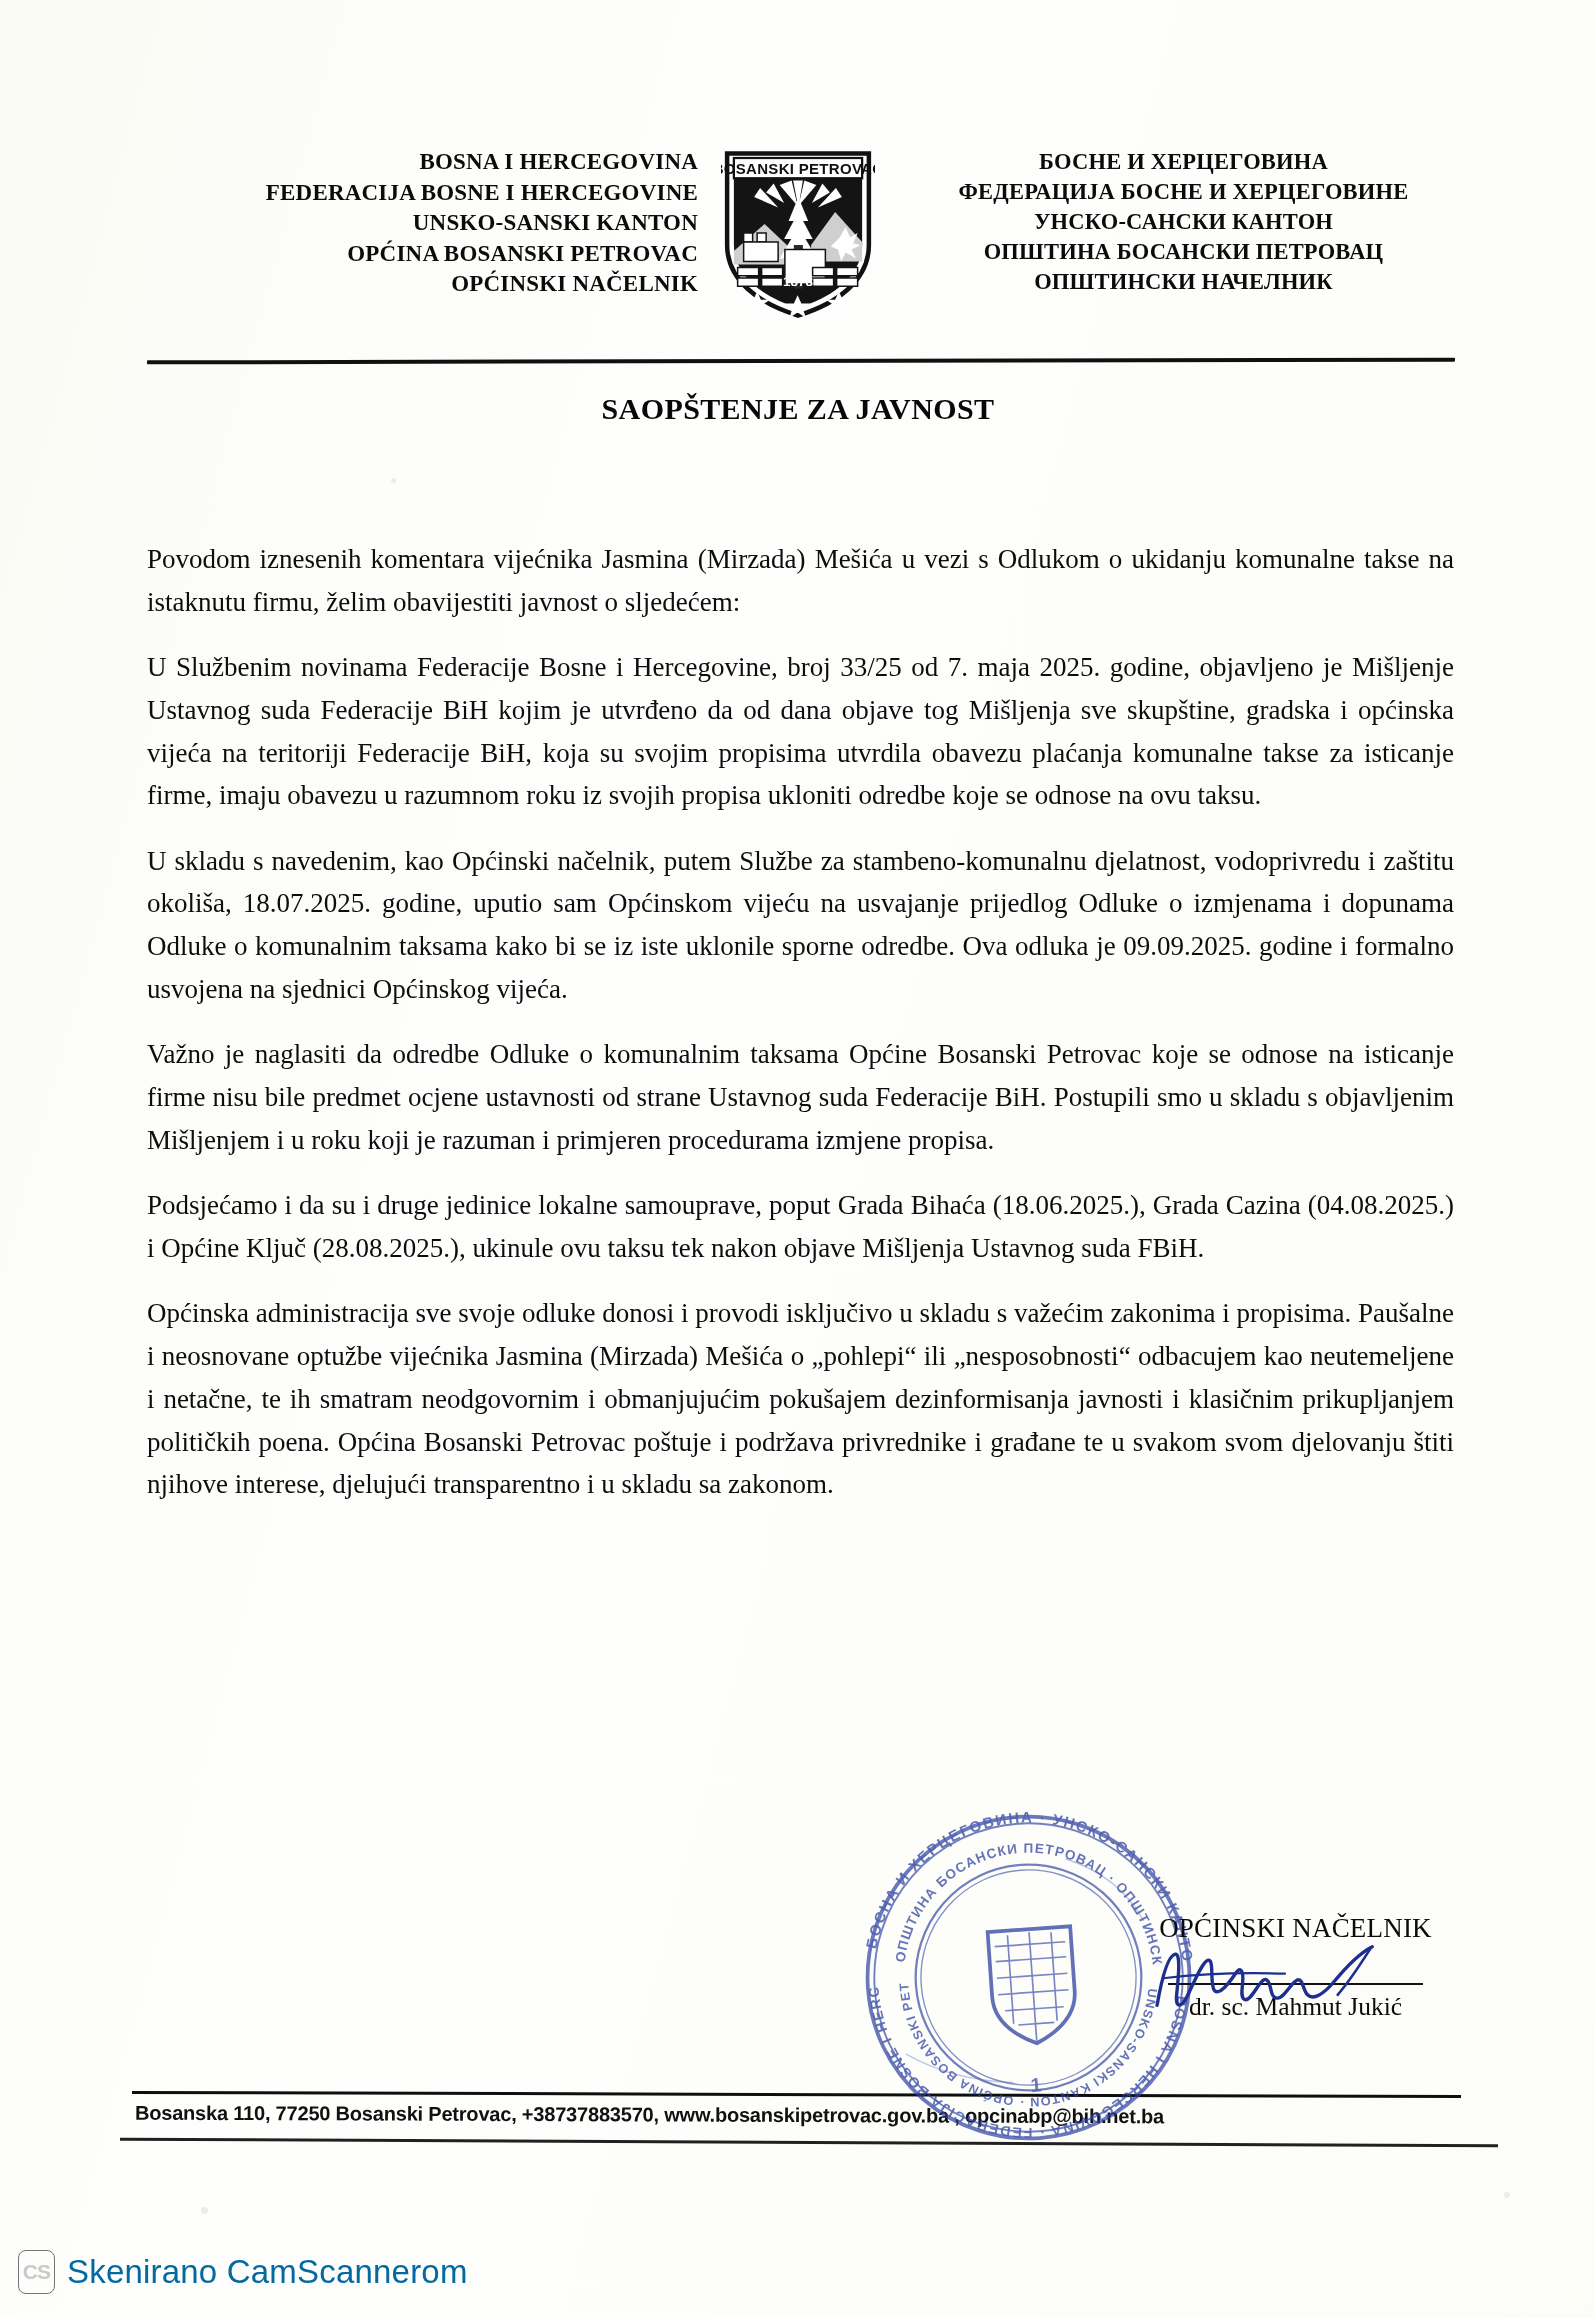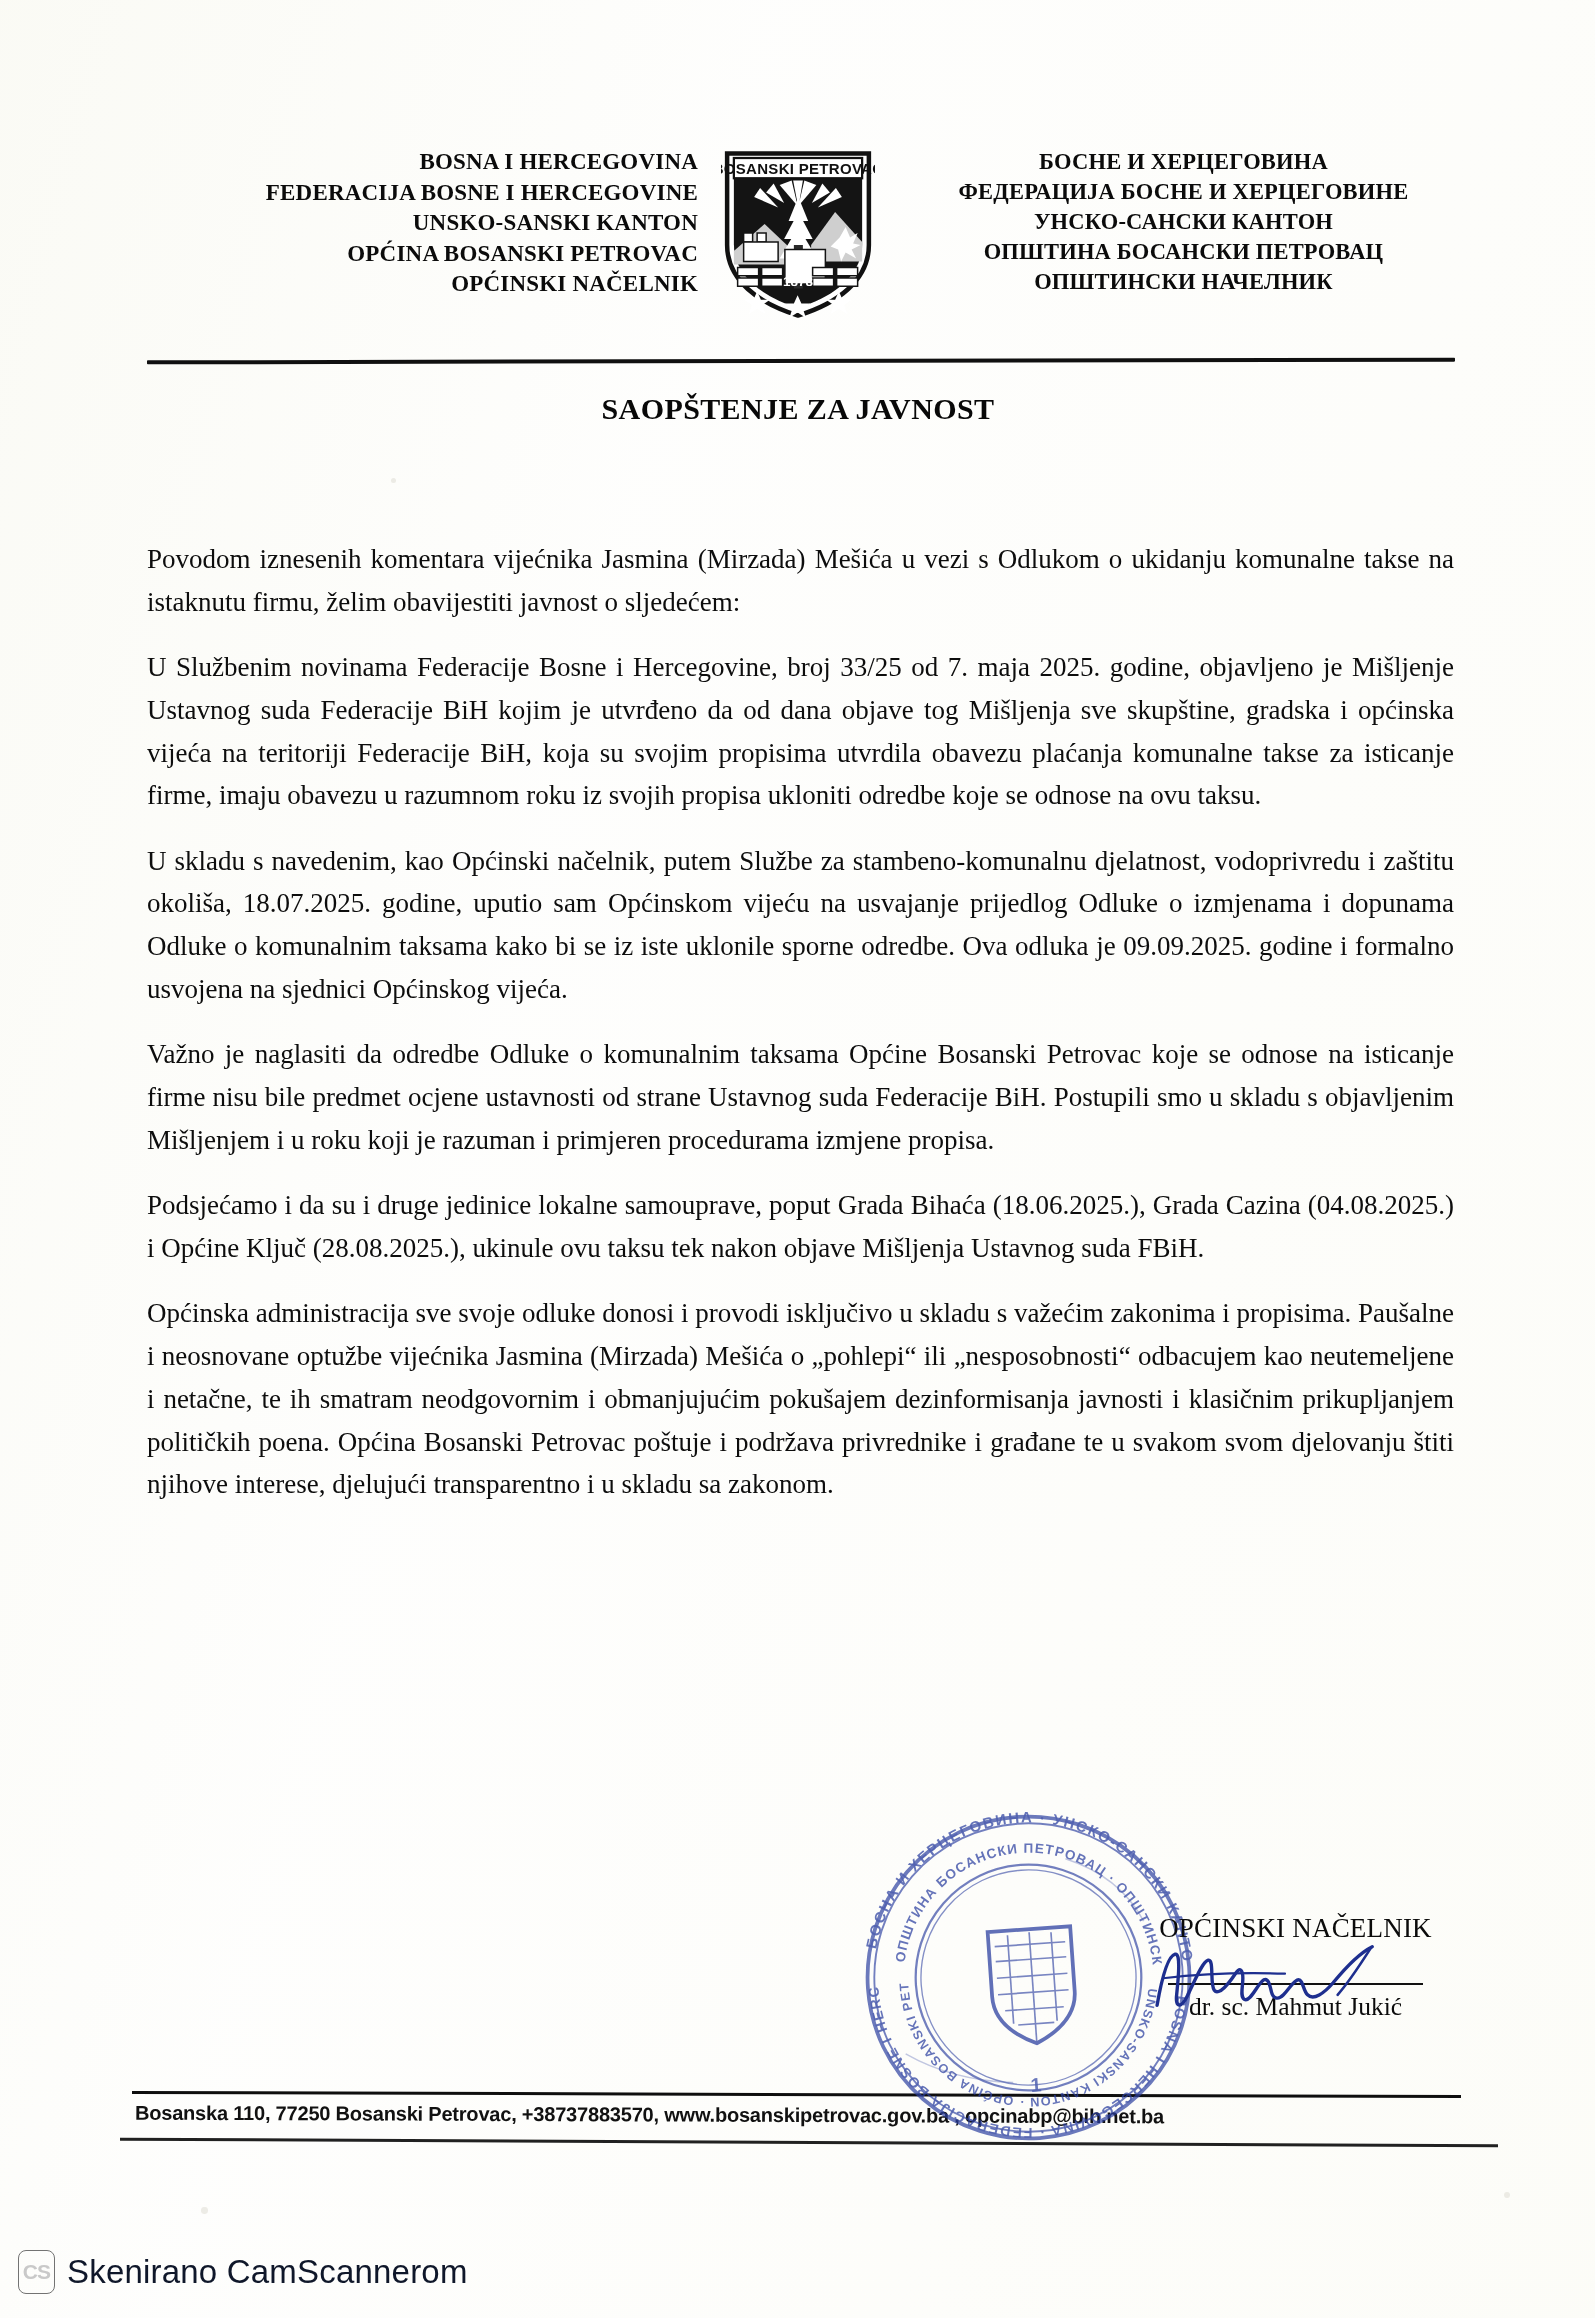--- a/index.html
+++ b/index.html
@@ -203,21 +203,21 @@
     justify-content: center;
     font-family: "Liberation Sans", sans-serif;
     font-weight: bold;
     font-size: 21px;
     color: #c9c9c9;
     letter-spacing: -0.8px;
   }
   .cs-text {
     font-family: "Liberation Sans", sans-serif;
     font-size: 33px;
-    color: #0f172a;
+    color: #0369a1;
     letter-spacing: 0.2px;
   }
 
   
   .speck {
     position: absolute;
     background: #dedcd4;
     border-radius: 50%;
     opacity: .55;
   }

